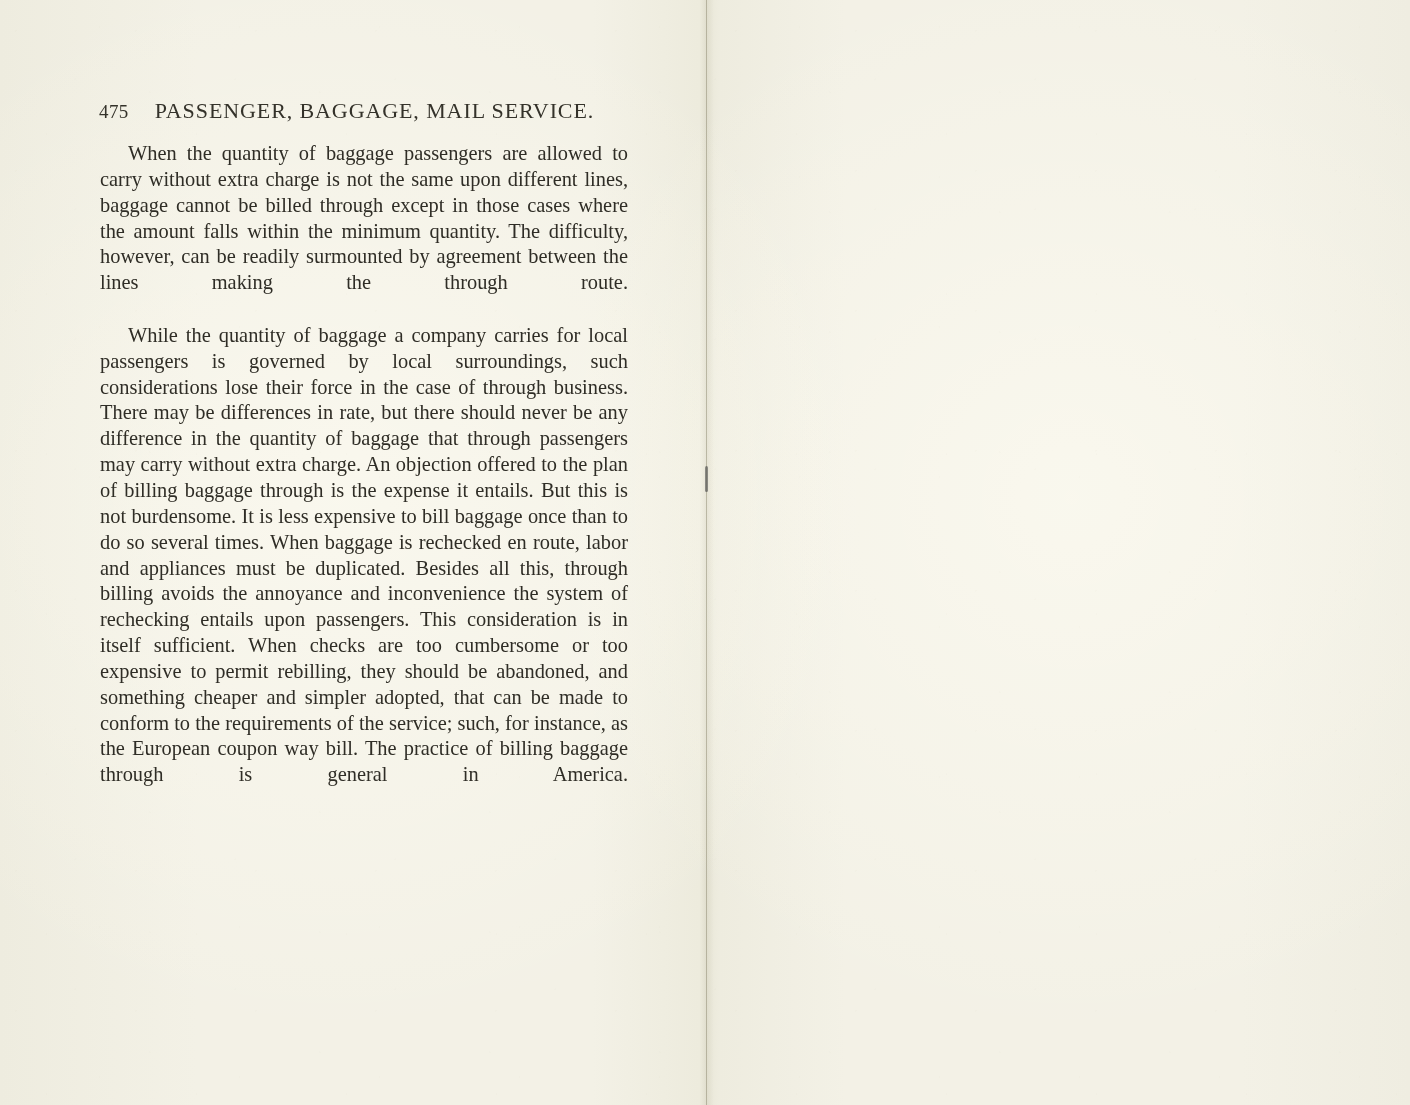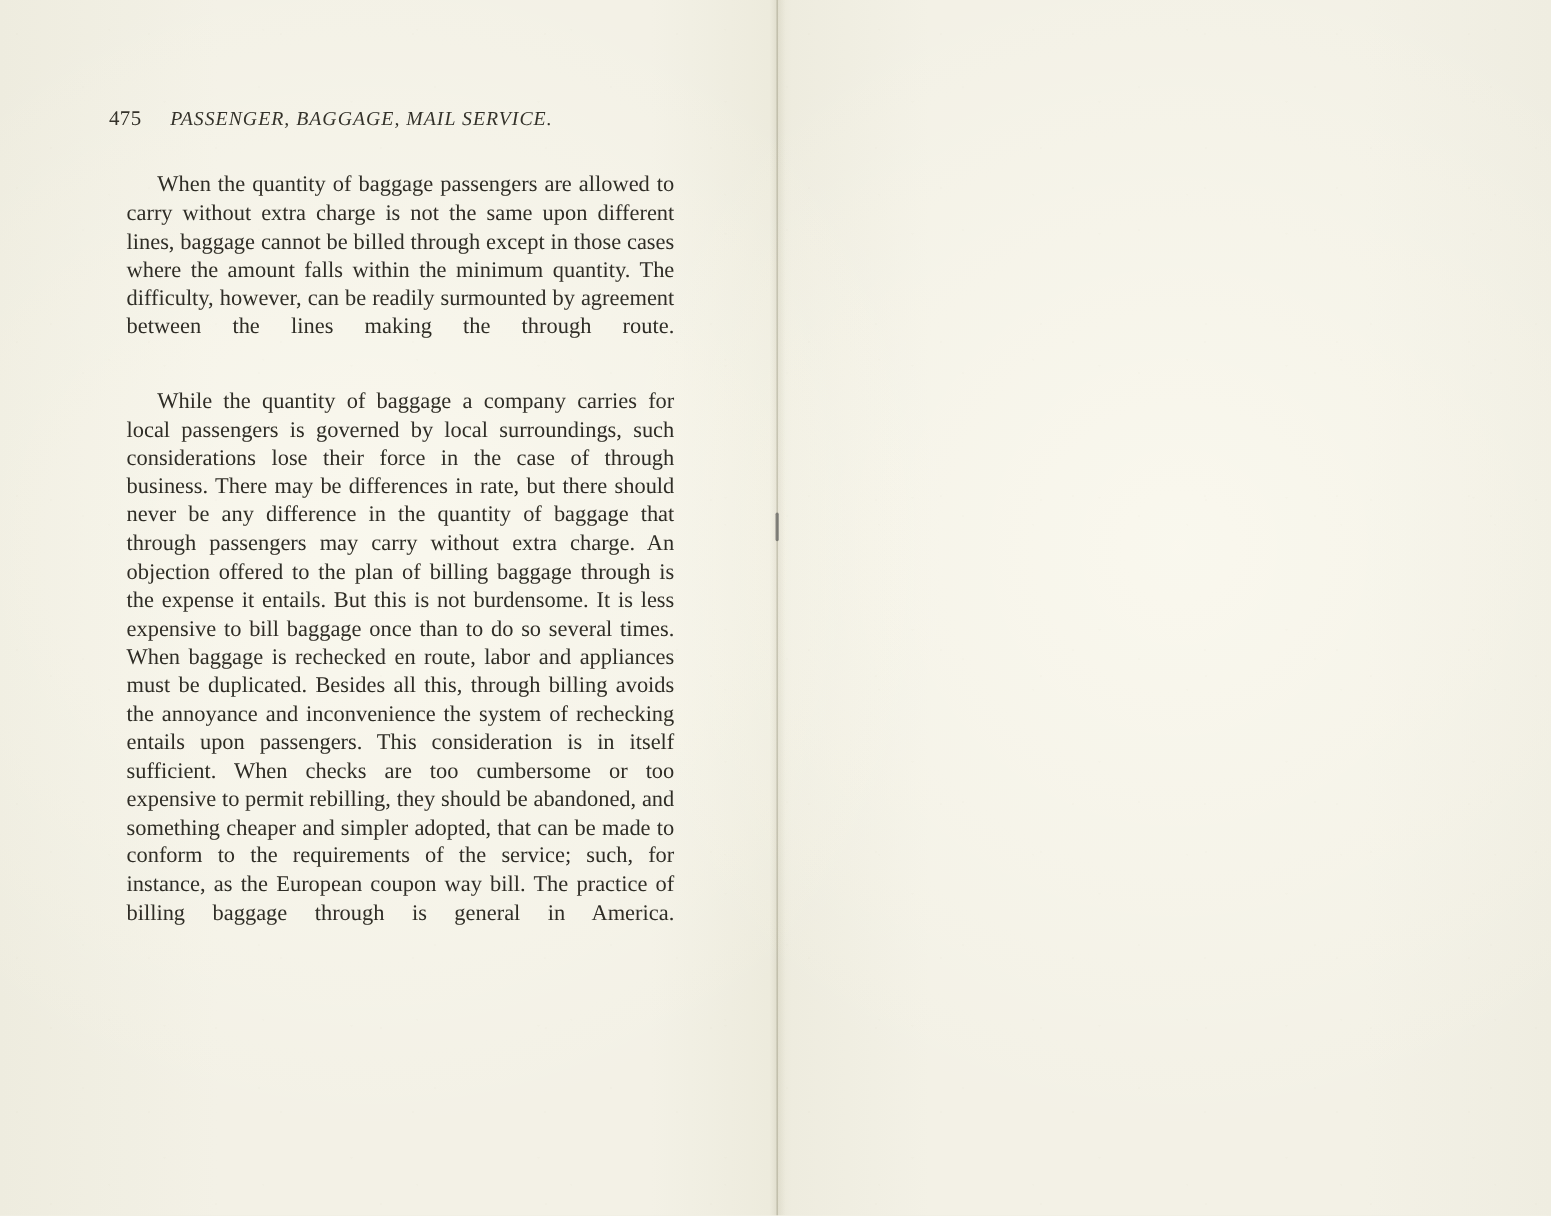--- a/index.html
+++ b/index.html
@@ -80,41 +80,40 @@
     width: 530px;
     height: 24px;
     white-space: nowrap;
   }
   #running-head .folio {
     font-size: 19px;
     letter-spacing: 0.4px;
     color: #34322a;
   }
   #running-head .head-title {
-    font-style: italic;
-    font-size: 18px;
+    font-size: 22px;
     letter-spacing: 0.9px;
     margin-left: 26px;
     color: #34322a;
   }
 
   
   .column {
     position: absolute;
     font-size: 20.4px;
     line-height: 25.85px;
     text-align: justify;
     text-justify: inter-word;
     color: #2f2d26;
     hyphens: none;
   }
   #col-left  { left: 99px;  top: 140px; width: 530px; }
 
   .column p {
-    margin: 16px;
+    margin: 1px;
     text-indent: 28px;
   }
   .column p:last-child { text-align: justify; }
   
   .column p::after {
     content: "";
     display: inline-block;
     width: 100%;
   }
 </style>

